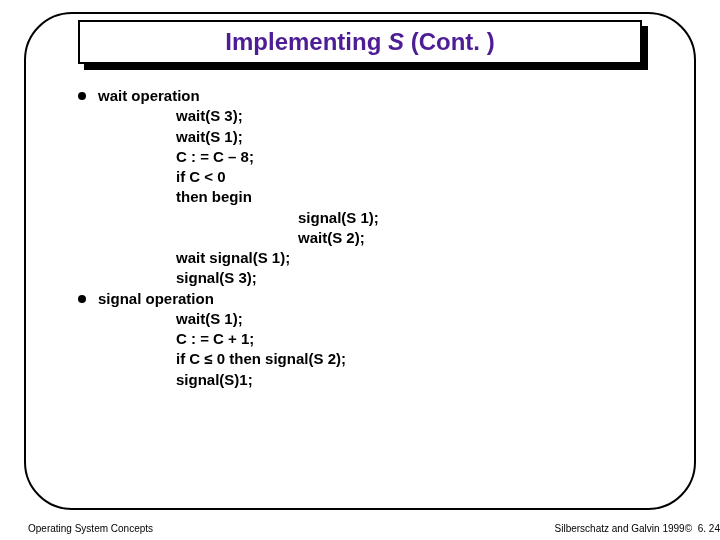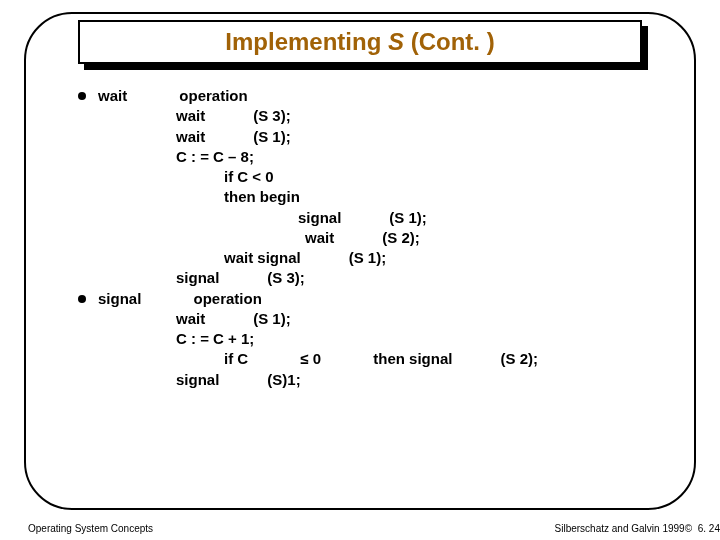--- a/index.html
+++ b/index.html
@@ -43,21 +43,21 @@
     height: 44px;
     background: #fff;
     border: 2px solid #000;
     display: flex;
     align-items: center;
     justify-content: center;
   }
   .title-text {
     font-size: 24px;
     font-weight: bold;
-    color: #a16207;
+    color: #4c1d95;
     white-space: pre;
   }
   .title-text .ital { font-style: italic; font-weight: bold; }
   .content {
     position: absolute;
     left: 78px;
     top: 86px;
     width: 580px;
     font-size: 15px;
     line-height: 1.35;
@@ -66,24 +66,24 @@
   .row { display: flex; align-items: flex-start; }
   .bullet {
     width: 8px;
     height: 8px;
     background: #000;
     border-radius: 50%;
     margin-top: 6px;
     margin-right: 12px;
     flex: 0 0 auto;
   }
-  .b { font-weight: bold; padding-left: 48px; }
+  .b { font-weight: bold; }
   .bi { font-weight: bold; }
   .ind2 { padding-left: 78px; }
-  .ind3 { padding-left: 200px; white-space: pre; text-align: center; }
+  .ind3 { padding-left: 200px; white-space: pre; }
   .ind-end { padding-left: 130px; }
   .lines > div { min-height: 20px; }
   .footer {
     position: absolute;
     left: 0;
     bottom: 6px;
     width: 720px;
     font-size: 10px;
     color: #000;
   }

